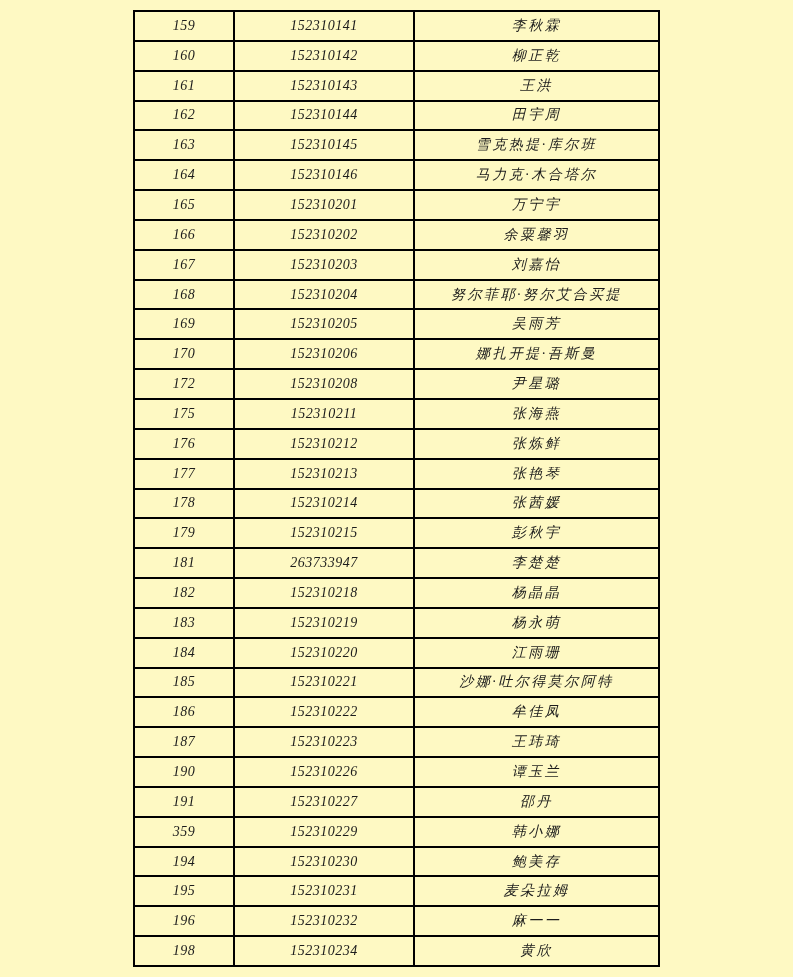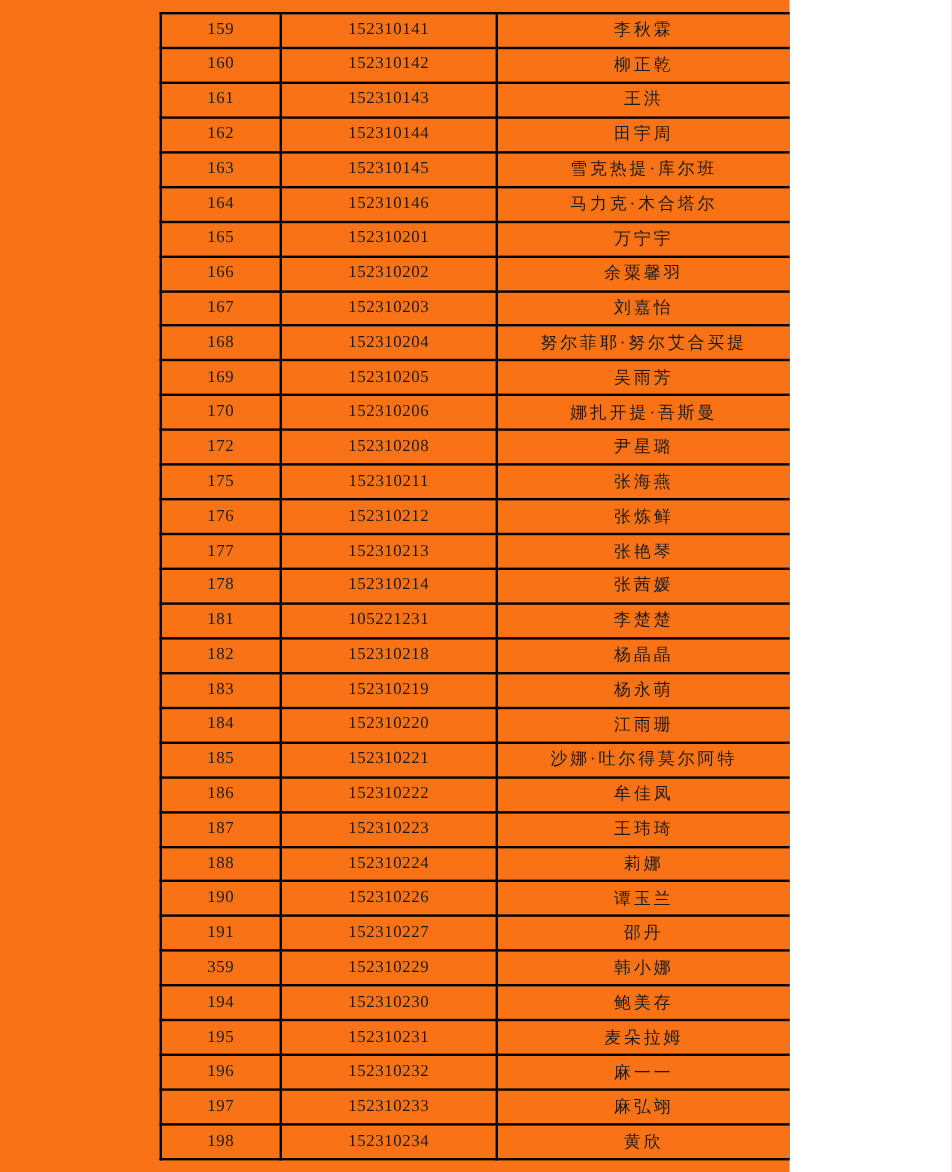--- a/index.html
+++ b/index.html
@@ -5,24 +5,25 @@
   html, body {
     margin: 0;
     padding: 0;
     background: #ffffff;
     width: 793px;
     height: 977px;
     font-family: "Liberation Serif", "DejaVu Serif", serif;
   }
   .page {
     position: relative;
-    width: 658px;
+    width: 793px;
     height: 977px;
-    background: #f97316;
+    background: #fef9c3;
     overflow: hidden;
+    font-style: italic;
   }
   table.roster {
     position: absolute;
     left: 133px;
     top: 10px;
     width: 525px;
     height: 957px;
     border-collapse: collapse;
     table-layout: fixed;
   }
@@ -135,22 +136,27 @@
           <td class="cell-index">177</td>
           <td class="cell-id">152310213</td>
           <td class="cell-name">张艳琴</td>
         </tr>
         <tr>
           <td class="cell-index">178</td>
           <td class="cell-id">152310214</td>
           <td class="cell-name">张茜媛</td>
         </tr>
         <tr>
+          <td class="cell-index">179</td>
+          <td class="cell-id">152310215</td>
+          <td class="cell-name">彭秋宇</td>
+        </tr>
+        <tr>
           <td class="cell-index">181</td>
-          <td class="cell-id">105221231</td>
+          <td class="cell-id">263733947</td>
           <td class="cell-name">李楚楚</td>
         </tr>
         <tr>
           <td class="cell-index">182</td>
           <td class="cell-id">152310218</td>
           <td class="cell-name">杨晶晶</td>
         </tr>
         <tr>
           <td class="cell-index">183</td>
           <td class="cell-id">152310219</td>
@@ -170,25 +176,20 @@
           <td class="cell-index">186</td>
           <td class="cell-id">152310222</td>
           <td class="cell-name">牟佳凤</td>
         </tr>
         <tr>
           <td class="cell-index">187</td>
           <td class="cell-id">152310223</td>
           <td class="cell-name">王玮琦</td>
         </tr>
         <tr>
-          <td class="cell-index">188</td>
-          <td class="cell-id">152310224</td>
-          <td class="cell-name">莉娜</td>
-        </tr>
-        <tr>
           <td class="cell-index">190</td>
           <td class="cell-id">152310226</td>
           <td class="cell-name">谭玉兰</td>
         </tr>
         <tr>
           <td class="cell-index">191</td>
           <td class="cell-id">152310227</td>
           <td class="cell-name">邵丹</td>
         </tr>
         <tr>
@@ -203,25 +204,20 @@
         </tr>
         <tr>
           <td class="cell-index">195</td>
           <td class="cell-id">152310231</td>
           <td class="cell-name">麦朵拉姆</td>
         </tr>
         <tr>
           <td class="cell-index">196</td>
           <td class="cell-id">152310232</td>
           <td class="cell-name">麻一一</td>
-        </tr>
-        <tr>
-          <td class="cell-index">197</td>
-          <td class="cell-id">152310233</td>
-          <td class="cell-name">麻弘翊</td>
         </tr>
         <tr>
           <td class="cell-index">198</td>
           <td class="cell-id">152310234</td>
           <td class="cell-name">黄欣</td>
         </tr>
       </tbody>
   </table>
 </div>
 

